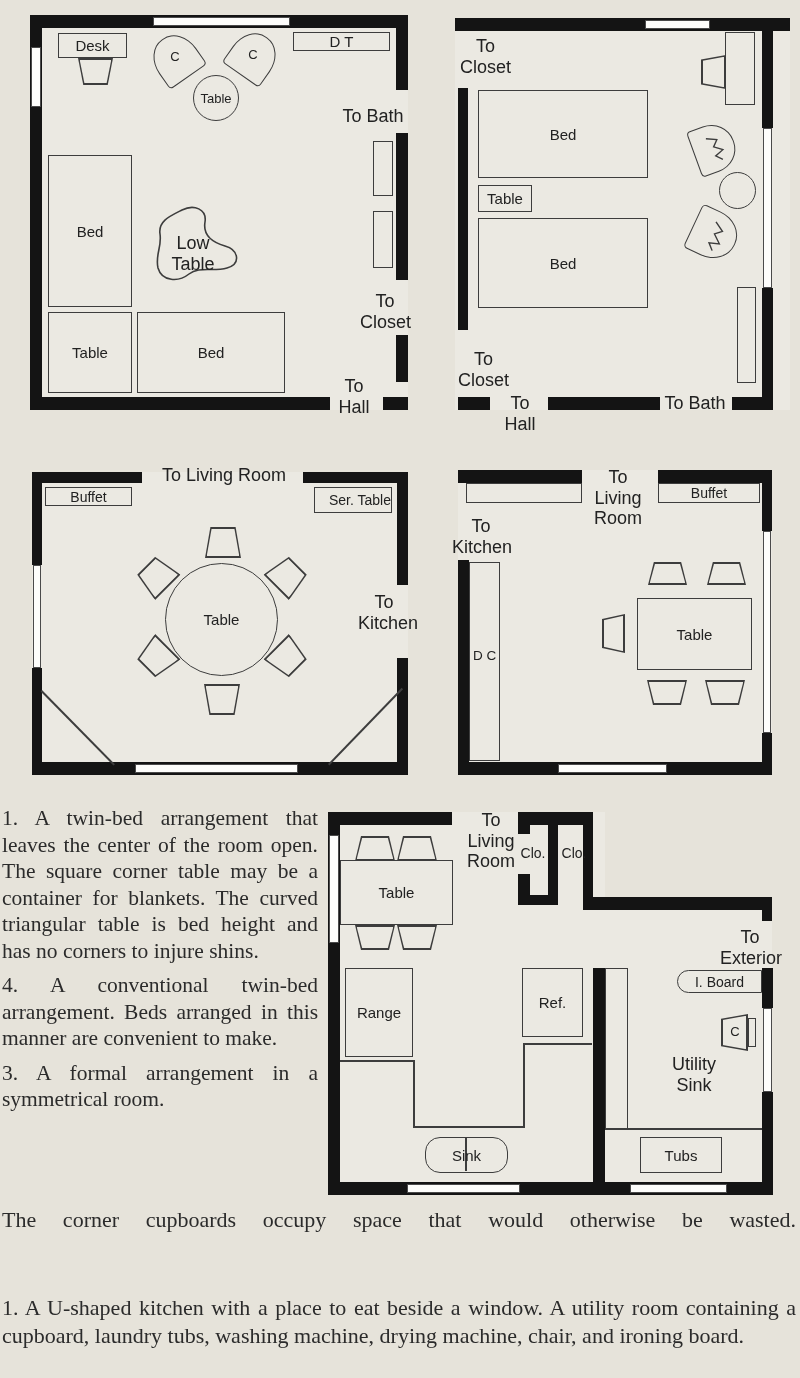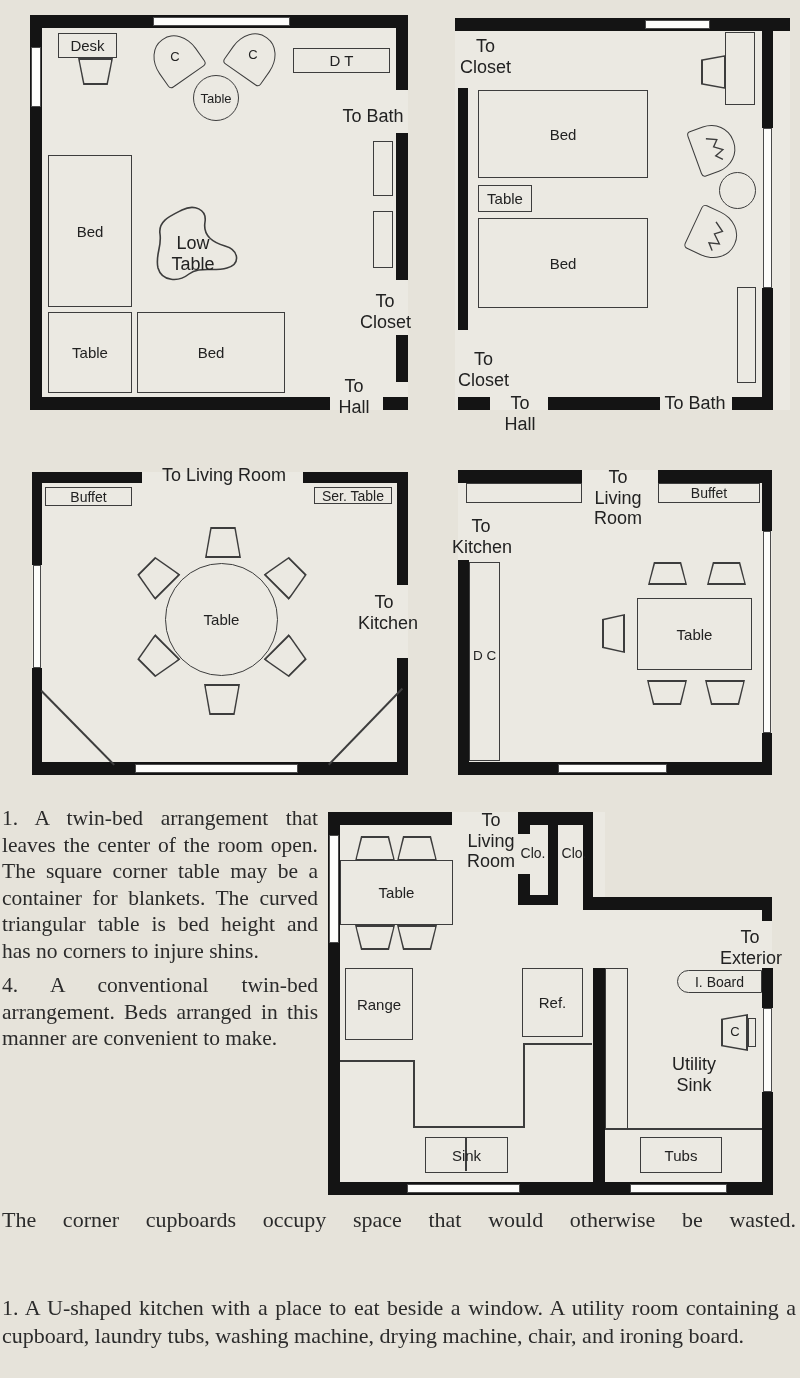--- a/index.html
+++ b/index.html
@@ -40,35 +40,35 @@
     <div class="wall" style="left:30px;top:15px;width:378px;height:13px;"></div>
     <div class="win" style="left:153px;top:17px;width:137px;height:9px;"></div>
     <div class="wall" style="left:30px;top:15px;width:12px;height:382px;"></div>
     <div class="win" style="left:31px;top:47px;width:10px;height:60px;"></div>
     <div class="wall" style="left:396px;top:15px;width:12px;height:75px;"></div>
     <div class="wall" style="left:396px;top:133px;width:12px;height:147px;"></div>
     <div class="wall" style="left:396px;top:335px;width:12px;height:47px;"></div>
     <div class="wall" style="left:30px;top:397px;width:300px;height:13px;"></div>
     <div class="wall" style="left:383px;top:397px;width:25px;height:13px;"></div>
 
-    <div class="furn" style="left:58px;top:33px;width:59px;height:25px;">
+    <div class="furn" style="left:58px;top:33px;width:69px;height:25px;">
         <span>Desk</span>
       </div>
     <div class="trap cp-down" style="left:78px;top:58px;width:35px;height:27px;">
         <i class="t-o"></i>
         <b class="t-i"></b>
       </div>
     <div class="dome" style="left:153px;top:35px;width:45px;height:46px;transform:rotate(-35deg);"></div>
     <div class="lbl" style="left:160px;top:50px;width:30px;font-size:13px;">C</div>
     <div class="dome" style="left:231px;top:33px;width:45px;height:46px;transform:rotate(35deg);"></div>
     <div class="lbl" style="left:238px;top:48px;width:30px;font-size:13px;">C</div>
     <div class="furn circle" style="left:193px;top:75px;width:46px;height:46px;font-size:13px;">
         <span>Table</span>
       </div>
-    <div class="furn" style="left:293px;top:32px;width:97px;height:25px;margin-top:16px;">
+    <div class="furn" style="left:293px;top:32px;width:97px;height:19px;">
         <span>D T</span>
       </div>
     <div class="furn" style="left:373px;top:141px;width:20px;height:55px;"></div>
     <div class="furn" style="left:373px;top:211px;width:20px;height:57px;"></div>
     <div class="furn" style="left:48px;top:155px;width:84px;height:152px;">
         <span>Bed</span>
       </div>
     <svg style="position:absolute;left:150px;top:203px;" width="92" height="90" viewBox="0 0 92 90">
         <path d="M32 7 C44 1 57 6 55 19 C53 31 61 39 75 43 C89 47 91 61 77 65 C63 69 49 63 39 71 C29 79 12 79 8 65 C5 52 12 44 10 31 C8 18 20 13 32 7 Z" fill="none" stroke="#3d3d3d" stroke-width="1.6"></path>
       </svg>
@@ -140,21 +140,21 @@
     <div class="wall" style="left:397px;top:472px;width:11px;height:113px;"></div>
     <div class="wall" style="left:397px;top:658px;width:11px;height:117px;"></div>
     <div class="wall" style="left:32px;top:762px;width:376px;height:13px;"></div>
     <div class="win" style="left:135px;top:764px;width:163px;height:9px;"></div>
     <div class="cline" style="left:42px;top:690px;width:104px;height:2px;transform:rotate(45.5deg);transform-origin:0 0;"></div>
     <div class="cline" style="left:328px;top:764px;width:106px;height:2px;transform:rotate(-46deg);transform-origin:0 0;"></div>
 
     <div class="furn" style="left:45px;top:487px;width:87px;height:19px;font-size:14px;">
         <span>Buffet</span>
       </div>
-    <div class="furn" style="left:314px;top:487px;width:78px;height:17px;font-size:14px;">
+    <div class="furn" style="left:314px;top:487px;width:78px;height:26px;font-size:14px;justify-content:flex-end;">
         <span>Ser. Table</span>
       </div>
     <div class="furn circle" style="left:165px;top:563px;width:113px;height:113px;">
         <span>Table</span>
       </div>
     <div class="trap cp-up" style="left:205px;top:527px;width:36px;height:31px;">
         <i class="t-o"></i>
         <b class="t-i"></b>
       </div>
     <div class="trap cp-up" style="left:139px;top:561px;width:36px;height:31px;transform:rotate(-45deg);">
@@ -262,32 +262,32 @@
         <b class="t-i"></b>
       </div>
     <div class="trap cp-down" style="left:355px;top:925px;width:40px;height:25px;">
         <i class="t-o"></i>
         <b class="t-i"></b>
       </div>
     <div class="trap cp-down" style="left:397px;top:925px;width:40px;height:25px;">
         <i class="t-o"></i>
         <b class="t-i"></b>
       </div>
-    <div class="furn" style="left:345px;top:968px;width:68px;height:72px;">
+    <div class="furn" style="left:345px;top:968px;width:68px;height:89px;">
         <span>Range</span>
       </div>
     <div class="furn" style="left:522px;top:968px;width:61px;height:69px;">
         <span>Ref.</span>
       </div>
     <div class="cline" style="left:340px;top:1060px;width:75px;height:2px;"></div>
     <div class="cline" style="left:413px;top:1060px;width:2px;height:68px;"></div>
     <div class="cline" style="left:413px;top:1126px;width:112px;height:2px;"></div>
     <div class="cline" style="left:523px;top:1043px;width:2px;height:85px;"></div>
     <div class="cline" style="left:523px;top:1043px;width:69px;height:2px;"></div>
-    <div class="furn" style="left:425px;top:1137px;width:83px;height:36px;">
+    <div class="furn" style="left:425px;top:1137px;width:83px;height:36px;border-radius:15px;">
       <div class="cline" style="left:39px;top:0;width:1.5px;height:33px;"></div>
       <span style="position:relative;">Sink</span>
     </div>
 
     <div class="furn" style="left:605px;top:968px;width:23px;height:162px;"></div>
     <div class="cline" style="left:605px;top:1128px;width:157px;height:2px;"></div>
     <div class="furn" style="left:677px;top:970px;width:85px;height:23px;border-radius:12px 0 0 12px;font-size:14px;">
         <span>I. Board</span>
       </div>
     <div class="trap cp-right" style="left:721px;top:1014px;width:27px;height:37px;">
@@ -303,17 +303,18 @@
     <div class="lbl" style="left:466px;top:810px;width:50px;">To Living Room</div>
     <div class="lbl" style="left:518px;top:845px;width:30px;font-size:14px;">Clo.</div>
     <div class="lbl" style="left:557px;top:845px;width:34px;font-size:14px;">Clo.</div>
     <div class="lbl" style="left:720px;top:927px;width:60px;">To Exterior</div>
     <div class="lbl" style="left:664px;top:1054px;width:60px;">Utility Sink</div>
   </div>
 
   <div class="cap" id="leftcol">
     <p>1.  A twin-bed arrangement that leaves the center of the room open.  The square corner table may be a container for blankets.  The curved triangular table is bed height and has no corners to injure shins.</p>
     <p>4.  A conventional twin-bed arrangement.  Beds arranged in this manner are convenient to make.</p>
+    <p style="margin-bottom:0;">3.  A formal arrangement in a symmetrical room.</p>
   </div>
   <div class="cap wide" style="top:1206px;text-align-last:justify;">The corner cupboards occupy space that would otherwise be wasted.</div>
   <div class="cap wide" style="top:1294px;">1.  A U-shaped kitchen with a place to eat beside a window.  A utility room containing a cupboard, laundry tubs, washing machine, drying machine, chair, and ironing board.</div>
 
 </div>
 
 </body></html>

